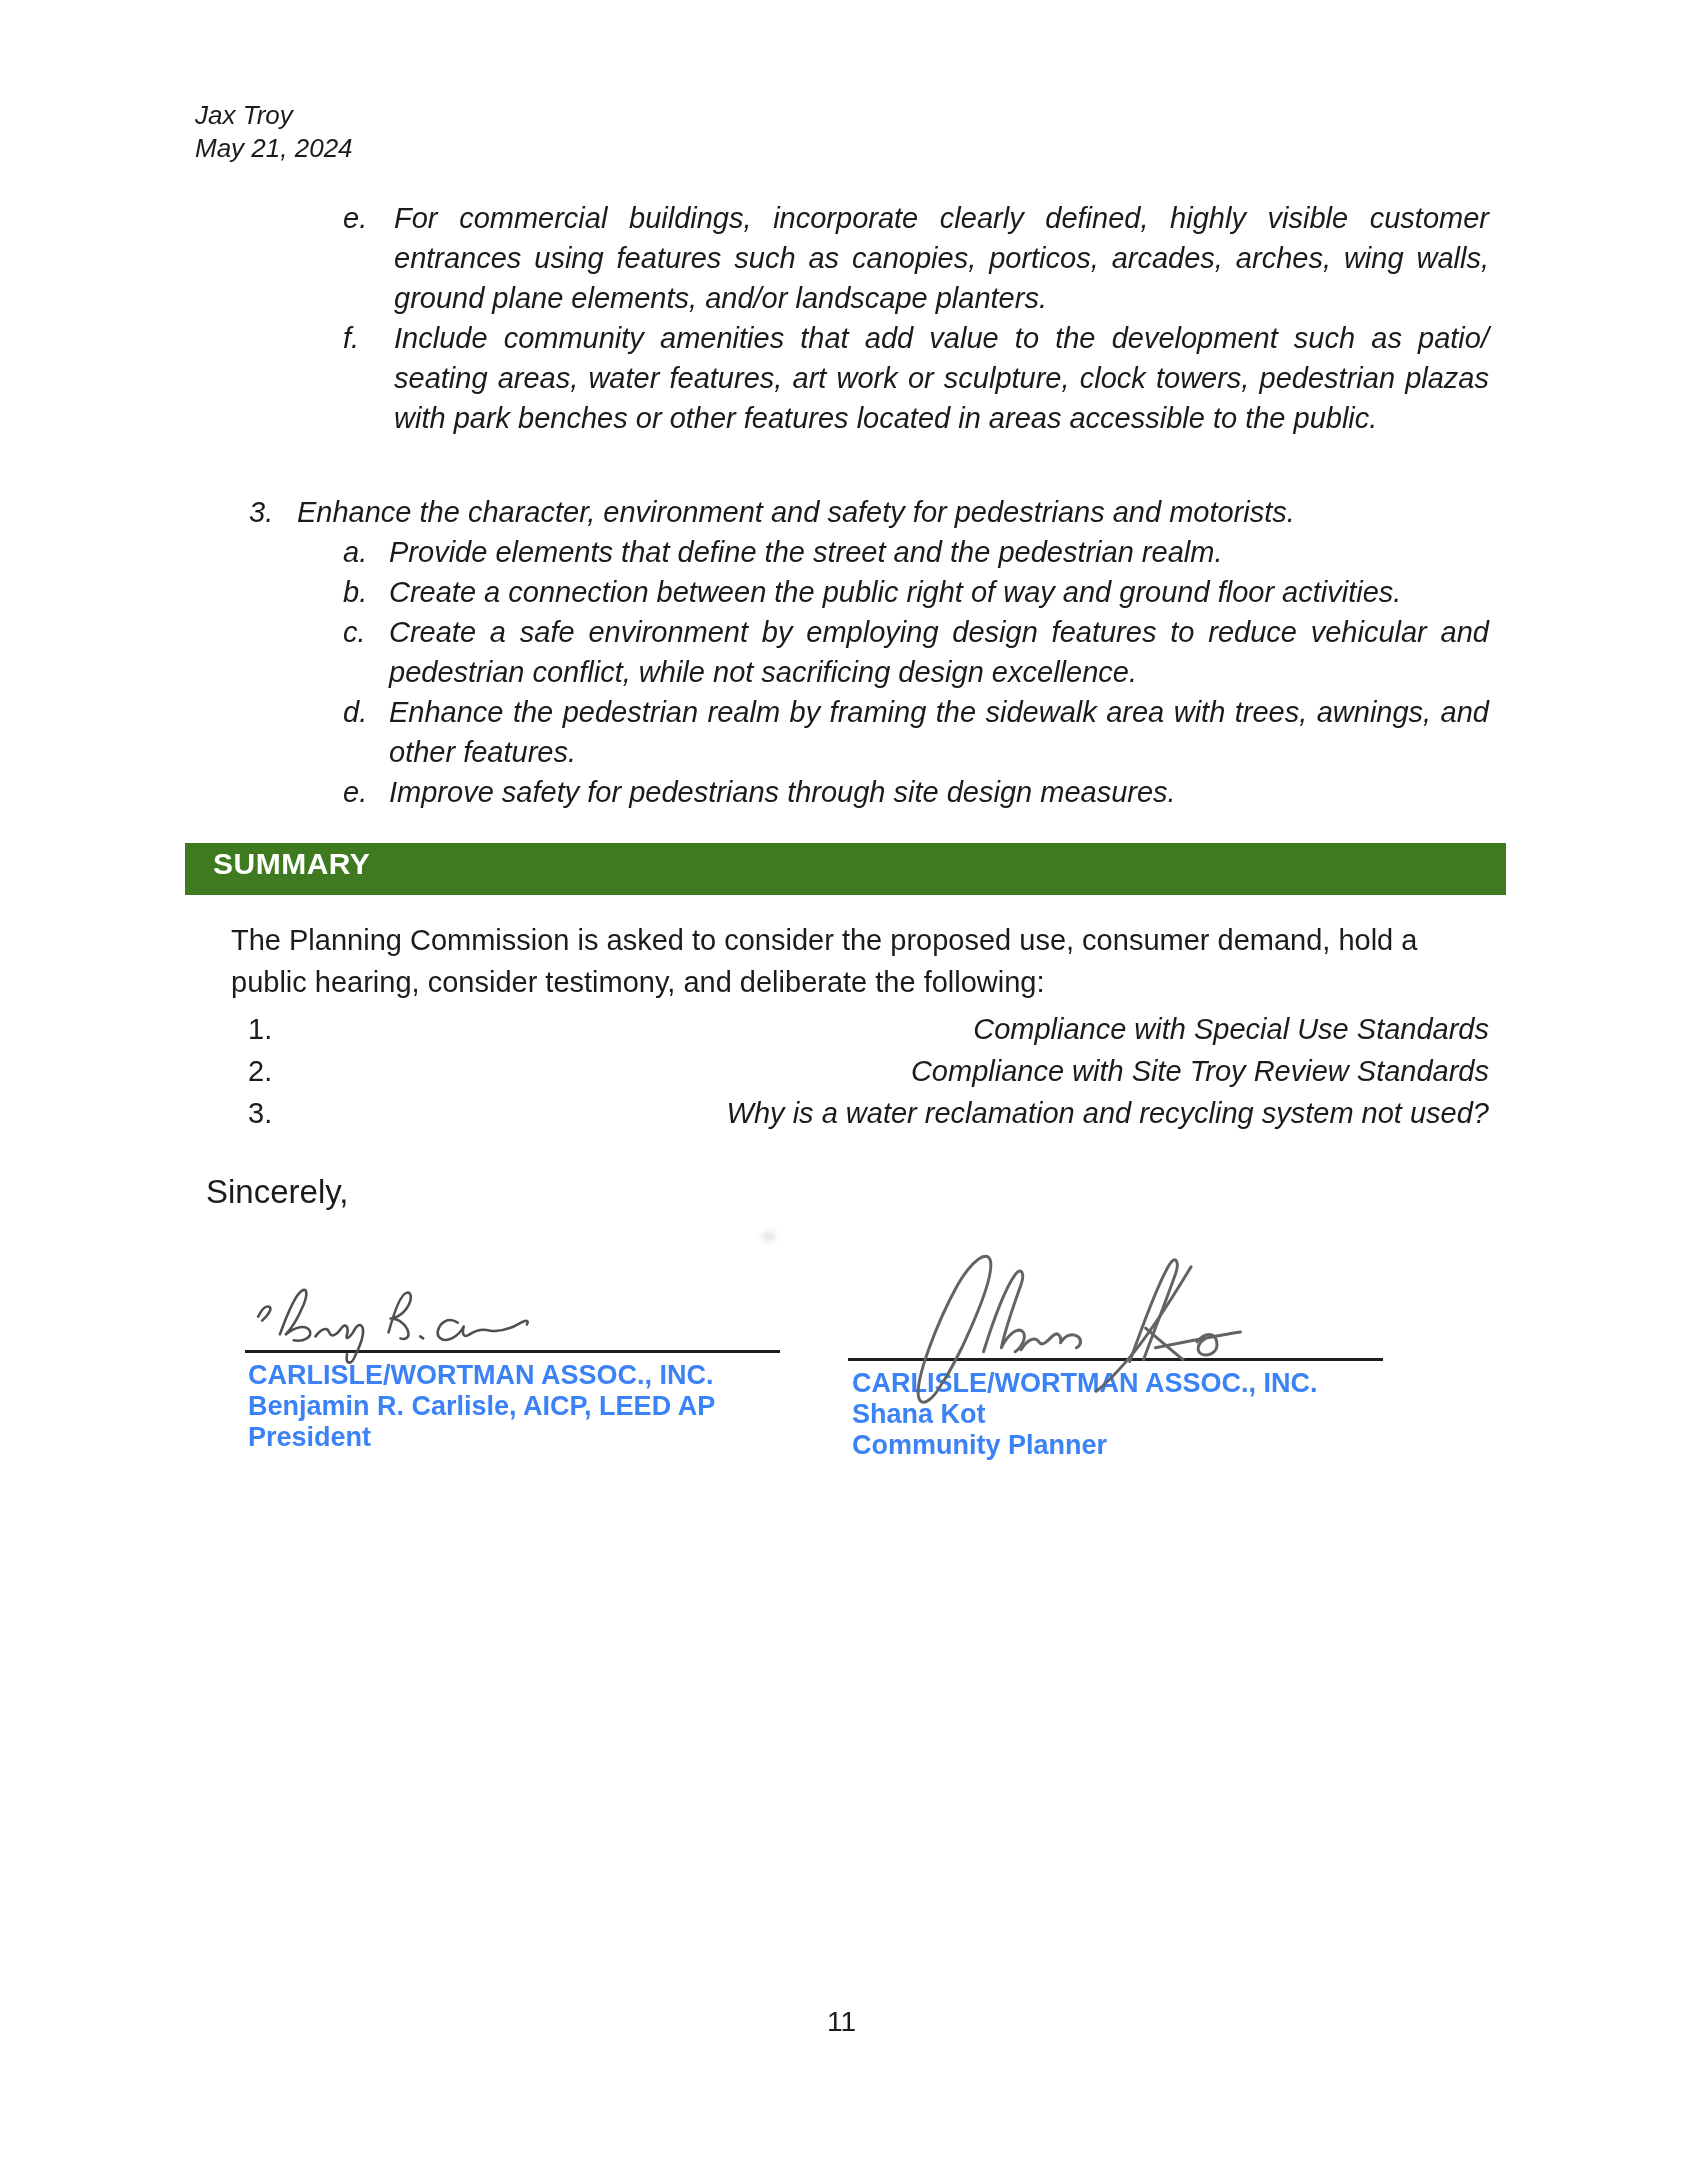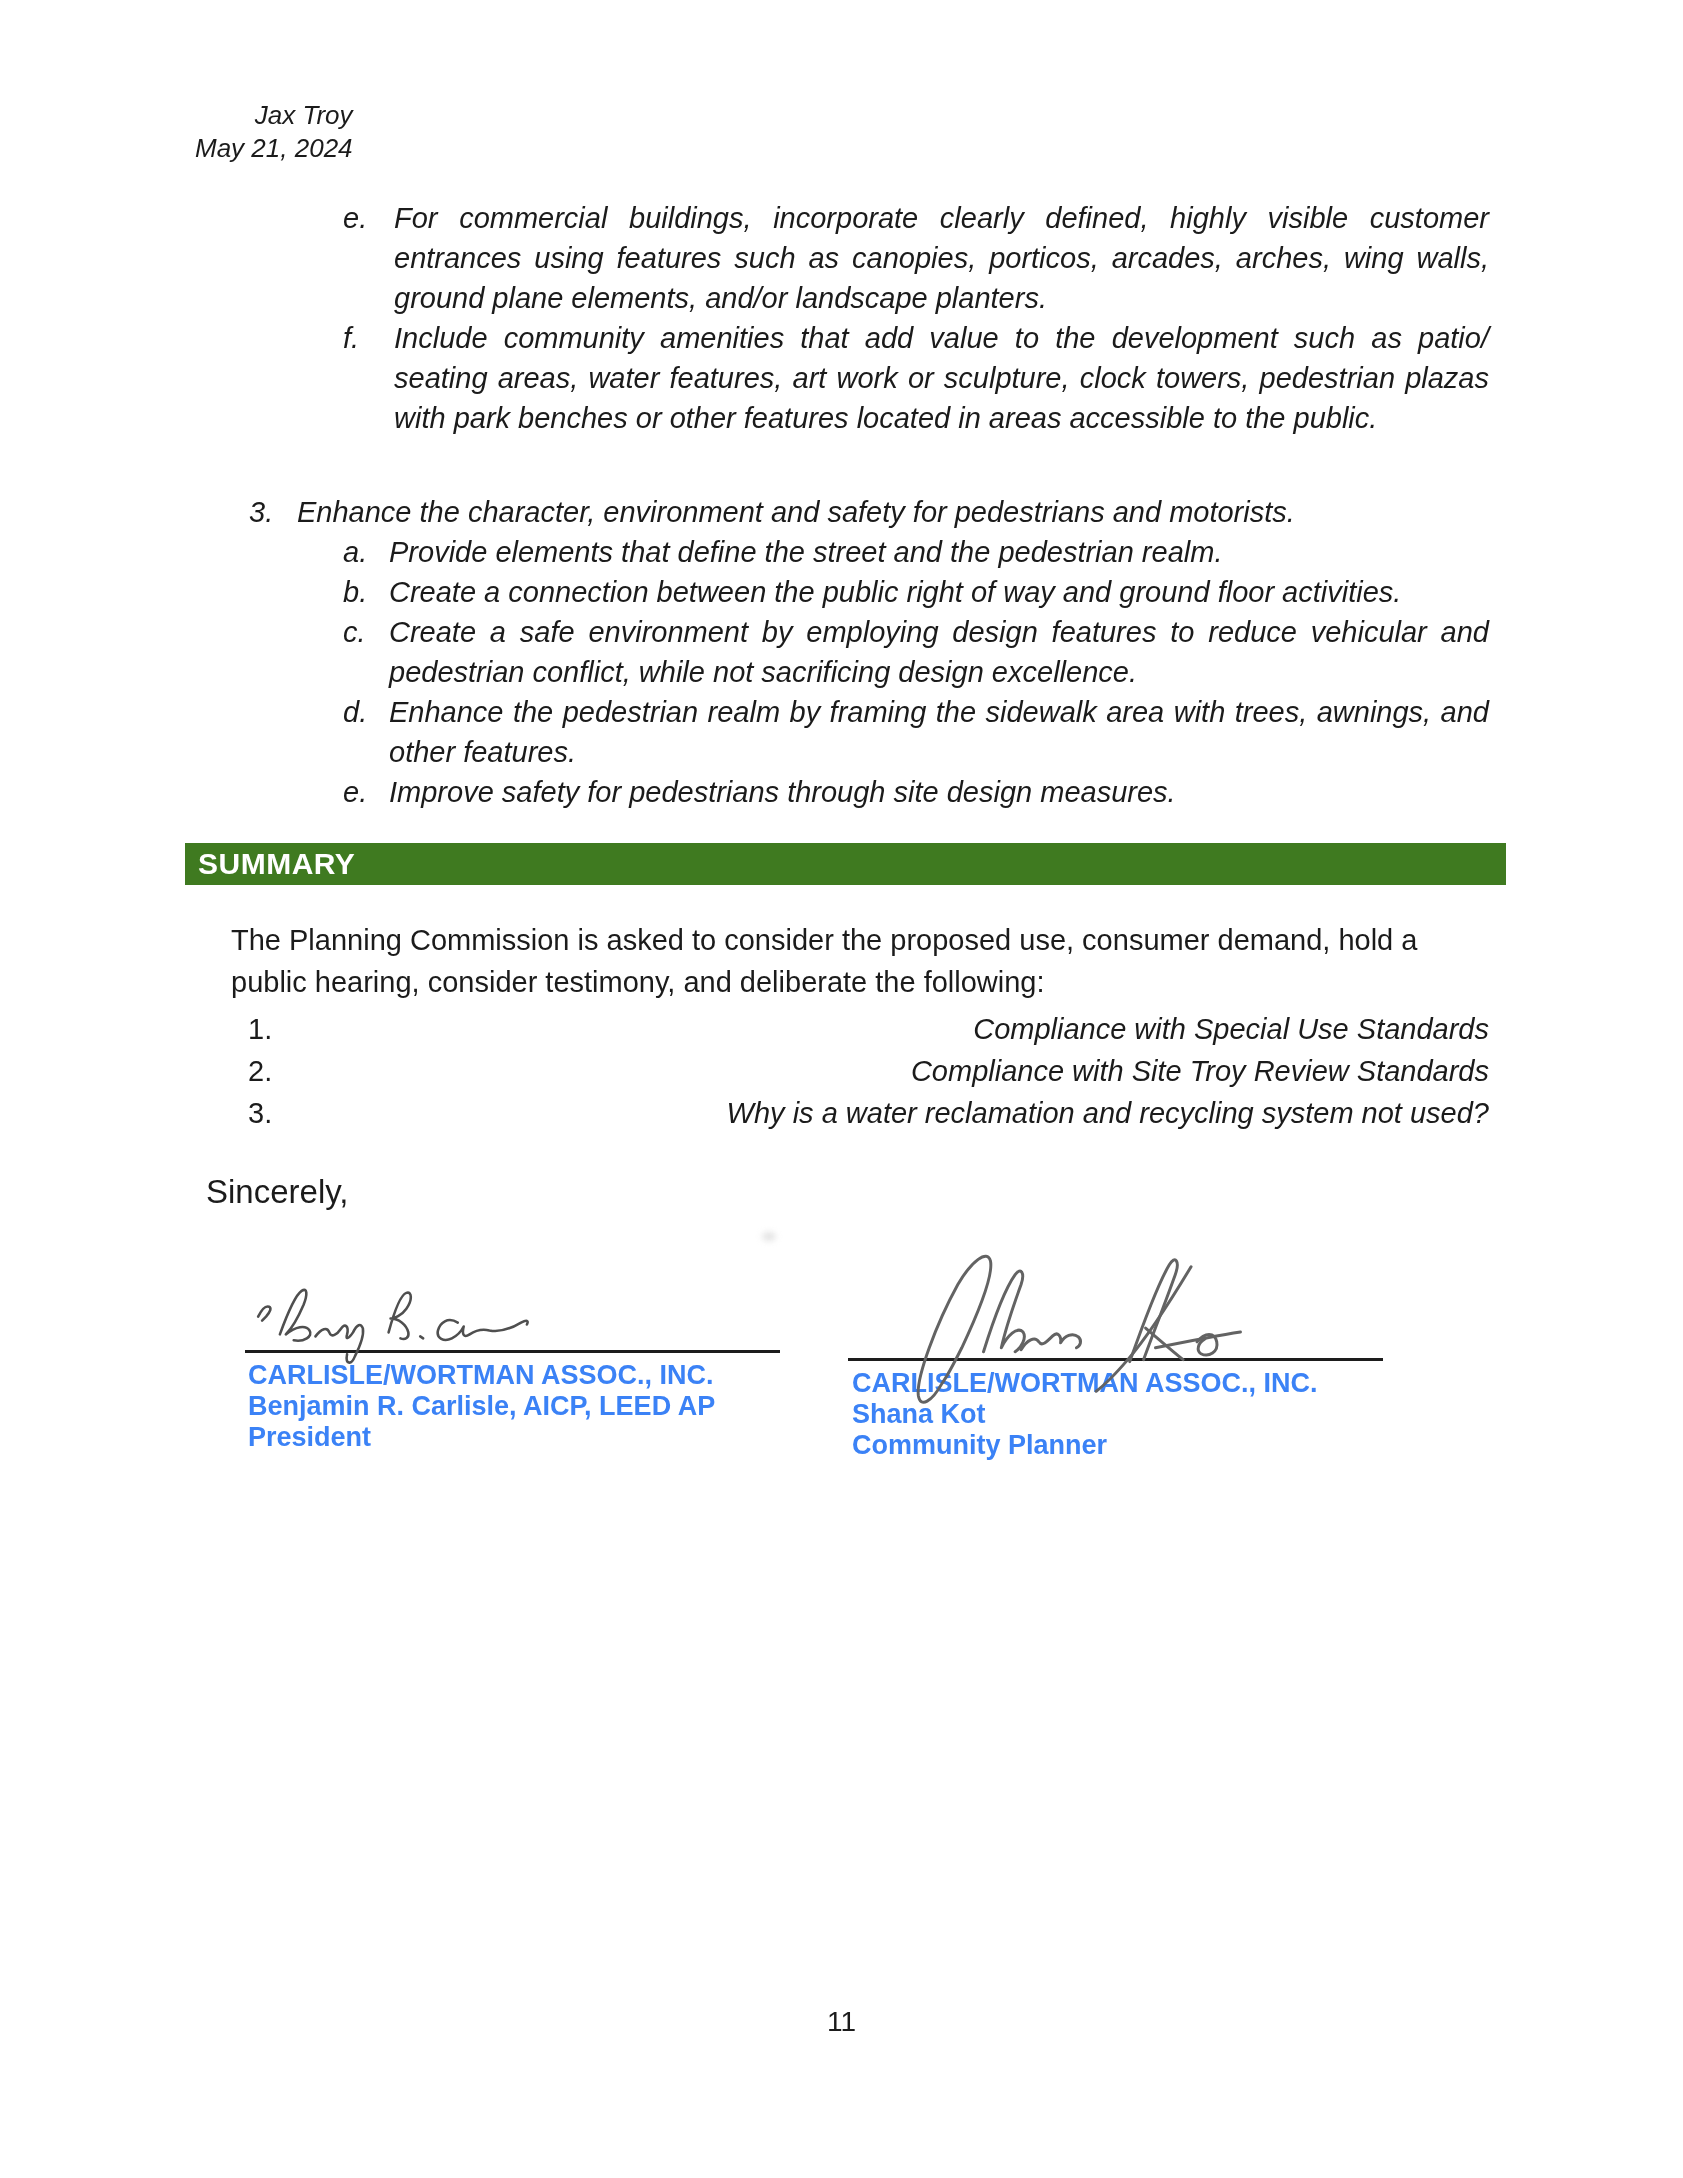--- a/index.html
+++ b/index.html
@@ -1,36 +1,36 @@
 <!DOCTYPE html>
 <html><head>
 <meta charset="utf-8">
 <style>
   html,body{margin:0;padding:0;background:#ffffff;}
   .page{position:relative;width:1683px;height:2178px;background:#ffffff;overflow:hidden;
         font-family:"Liberation Sans","DejaVu Sans",sans-serif;color:#1b1b1b;}
 
-  .hdr{position:absolute;left:195px;top:99px;font-style:italic;font-size:26px;line-height:33px;text-align:right;}
+  .hdr{position:absolute;left:195px;top:99px;font-style:italic;font-size:26px;line-height:33px;}
 
   .lrow{display:flex;}
   .lmark{flex:0 0 51px;}
   .ltext{flex:1;text-align:justify;}
 
   .list-ef{position:absolute;left:343px;top:198px;width:1146px;
            font-style:italic;font-size:29px;line-height:40px;}
 
   .item3{position:absolute;left:249px;top:492px;width:1240px;
          font-style:italic;font-size:29px;line-height:40px;}
   .item3 .main .lmark{flex:0 0 48px;}
   .sublist{margin-left:94px;}
   .sublist .lmark{flex:0 0 46px;}
 
-  .banner{position:absolute;left:185px;top:843px;width:1321px;height:42px;
+  .banner{position:absolute;left:185px;top:843px;width:1321px;height:52px;
           background:#3f7a20;color:#ffffff;font-weight:bold;font-size:30px;
-          line-height:42px;padding-left:13px;box-sizing:border-box;letter-spacing:0.5px;}
+          line-height:42px;padding-left:28px;box-sizing:border-box;letter-spacing:0.5px;}
 
   .para{position:absolute;left:195px;top:919px;width:1223px;font-size:29px;line-height:42px;margin-left:36px;}
 
   .numlist{position:absolute;left:248px;top:1008px;width:1241px;font-size:29px;line-height:42px;}
   .numlist .lmark{flex:0 0 46px;}
   .numlist .ltext{text-align:right;font-style:italic;}
 
   .sincerely{position:absolute;left:206px;top:1173px;font-size:33px;}
 
   .sigline{position:absolute;height:3px;background:#1d1d1d;}

